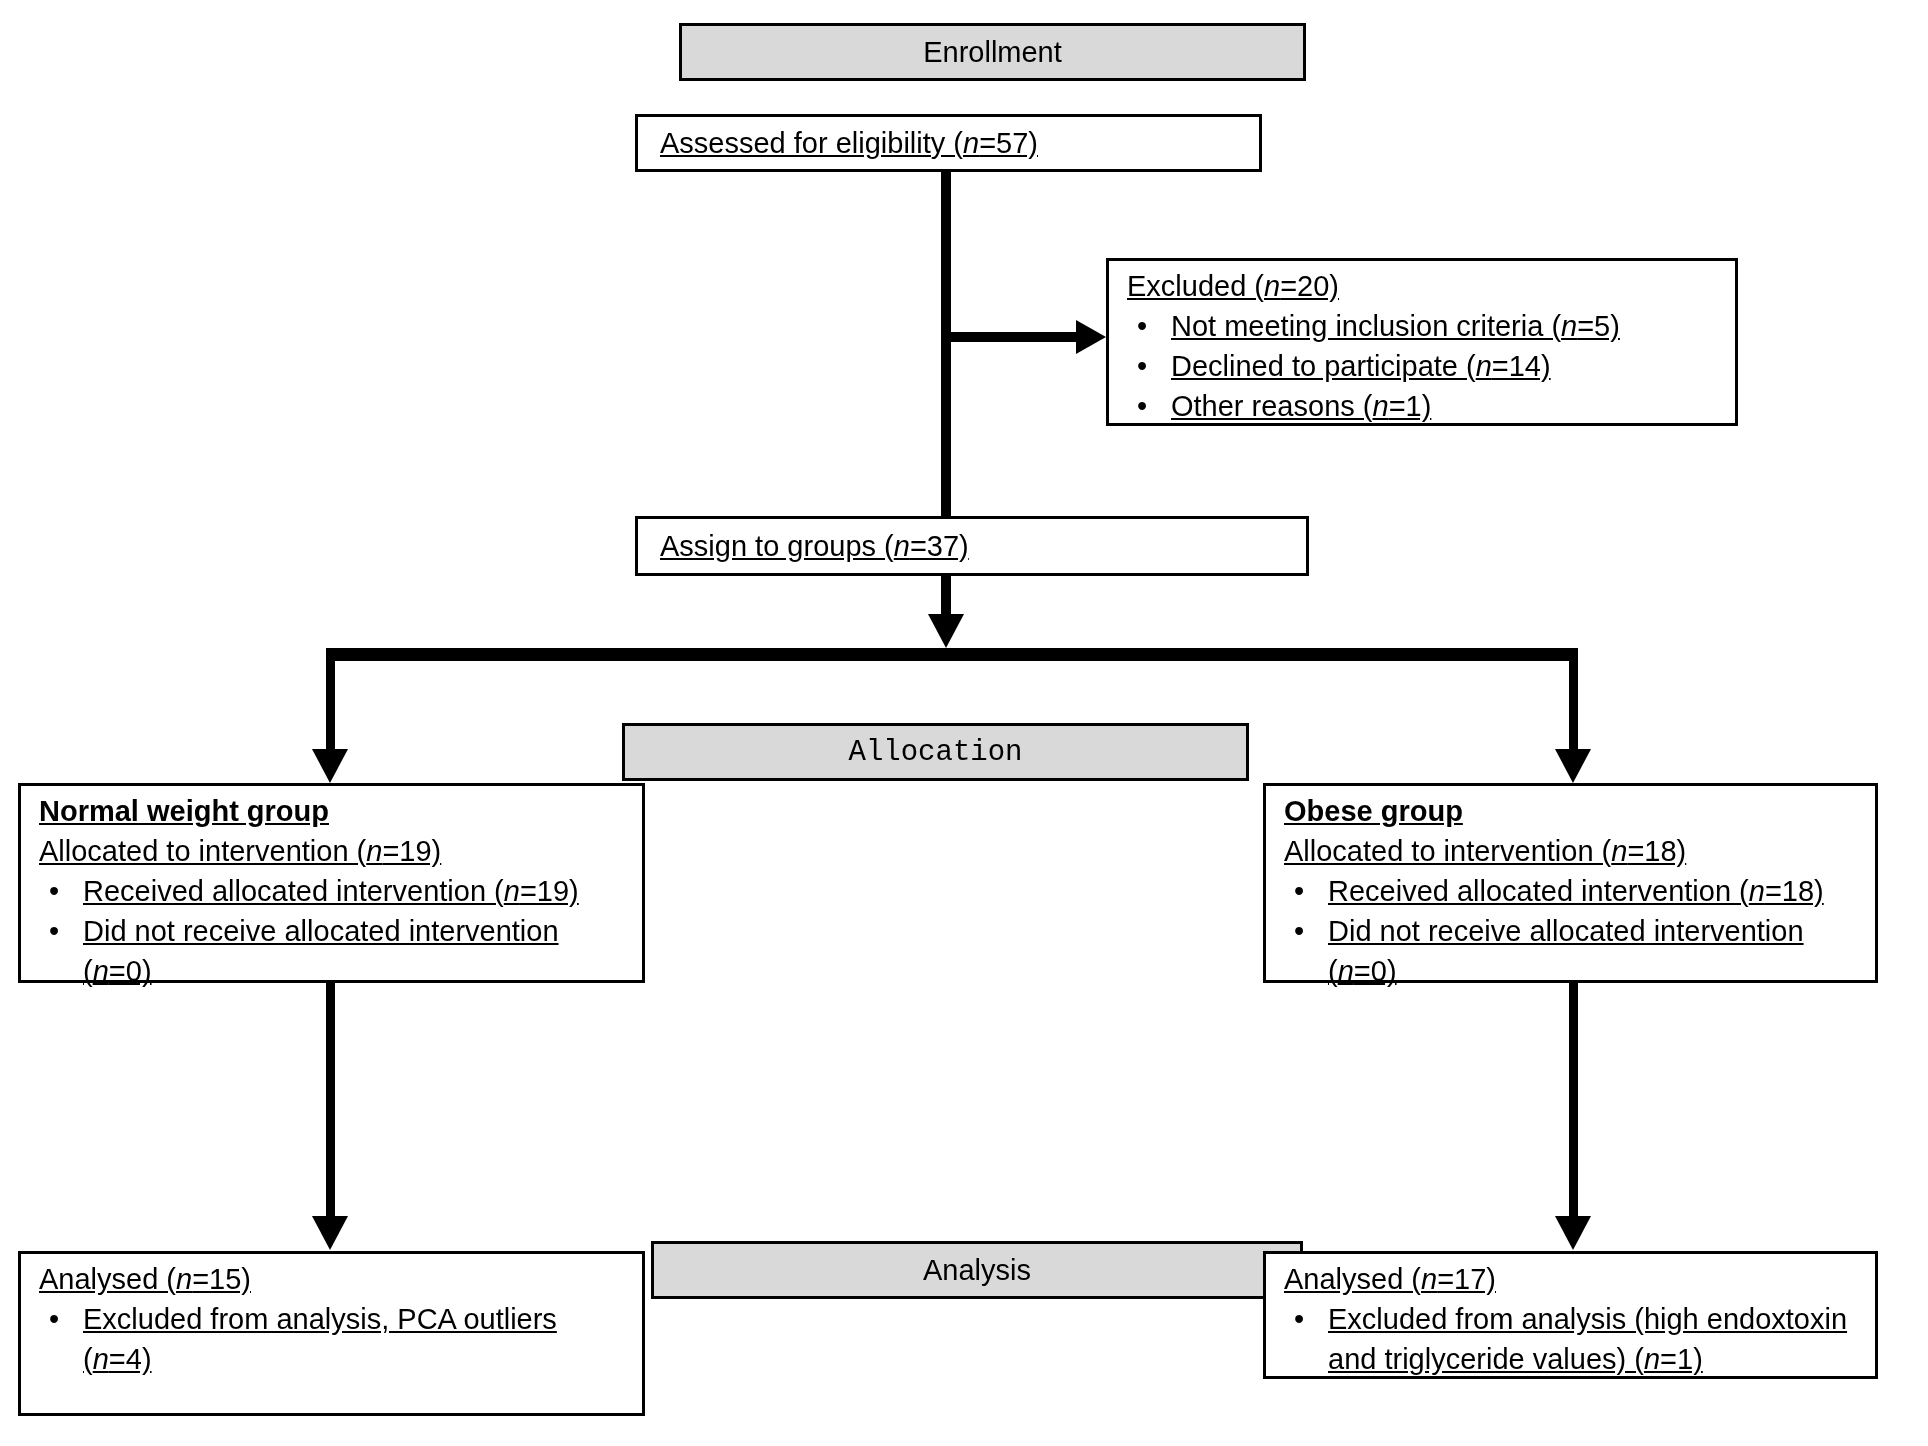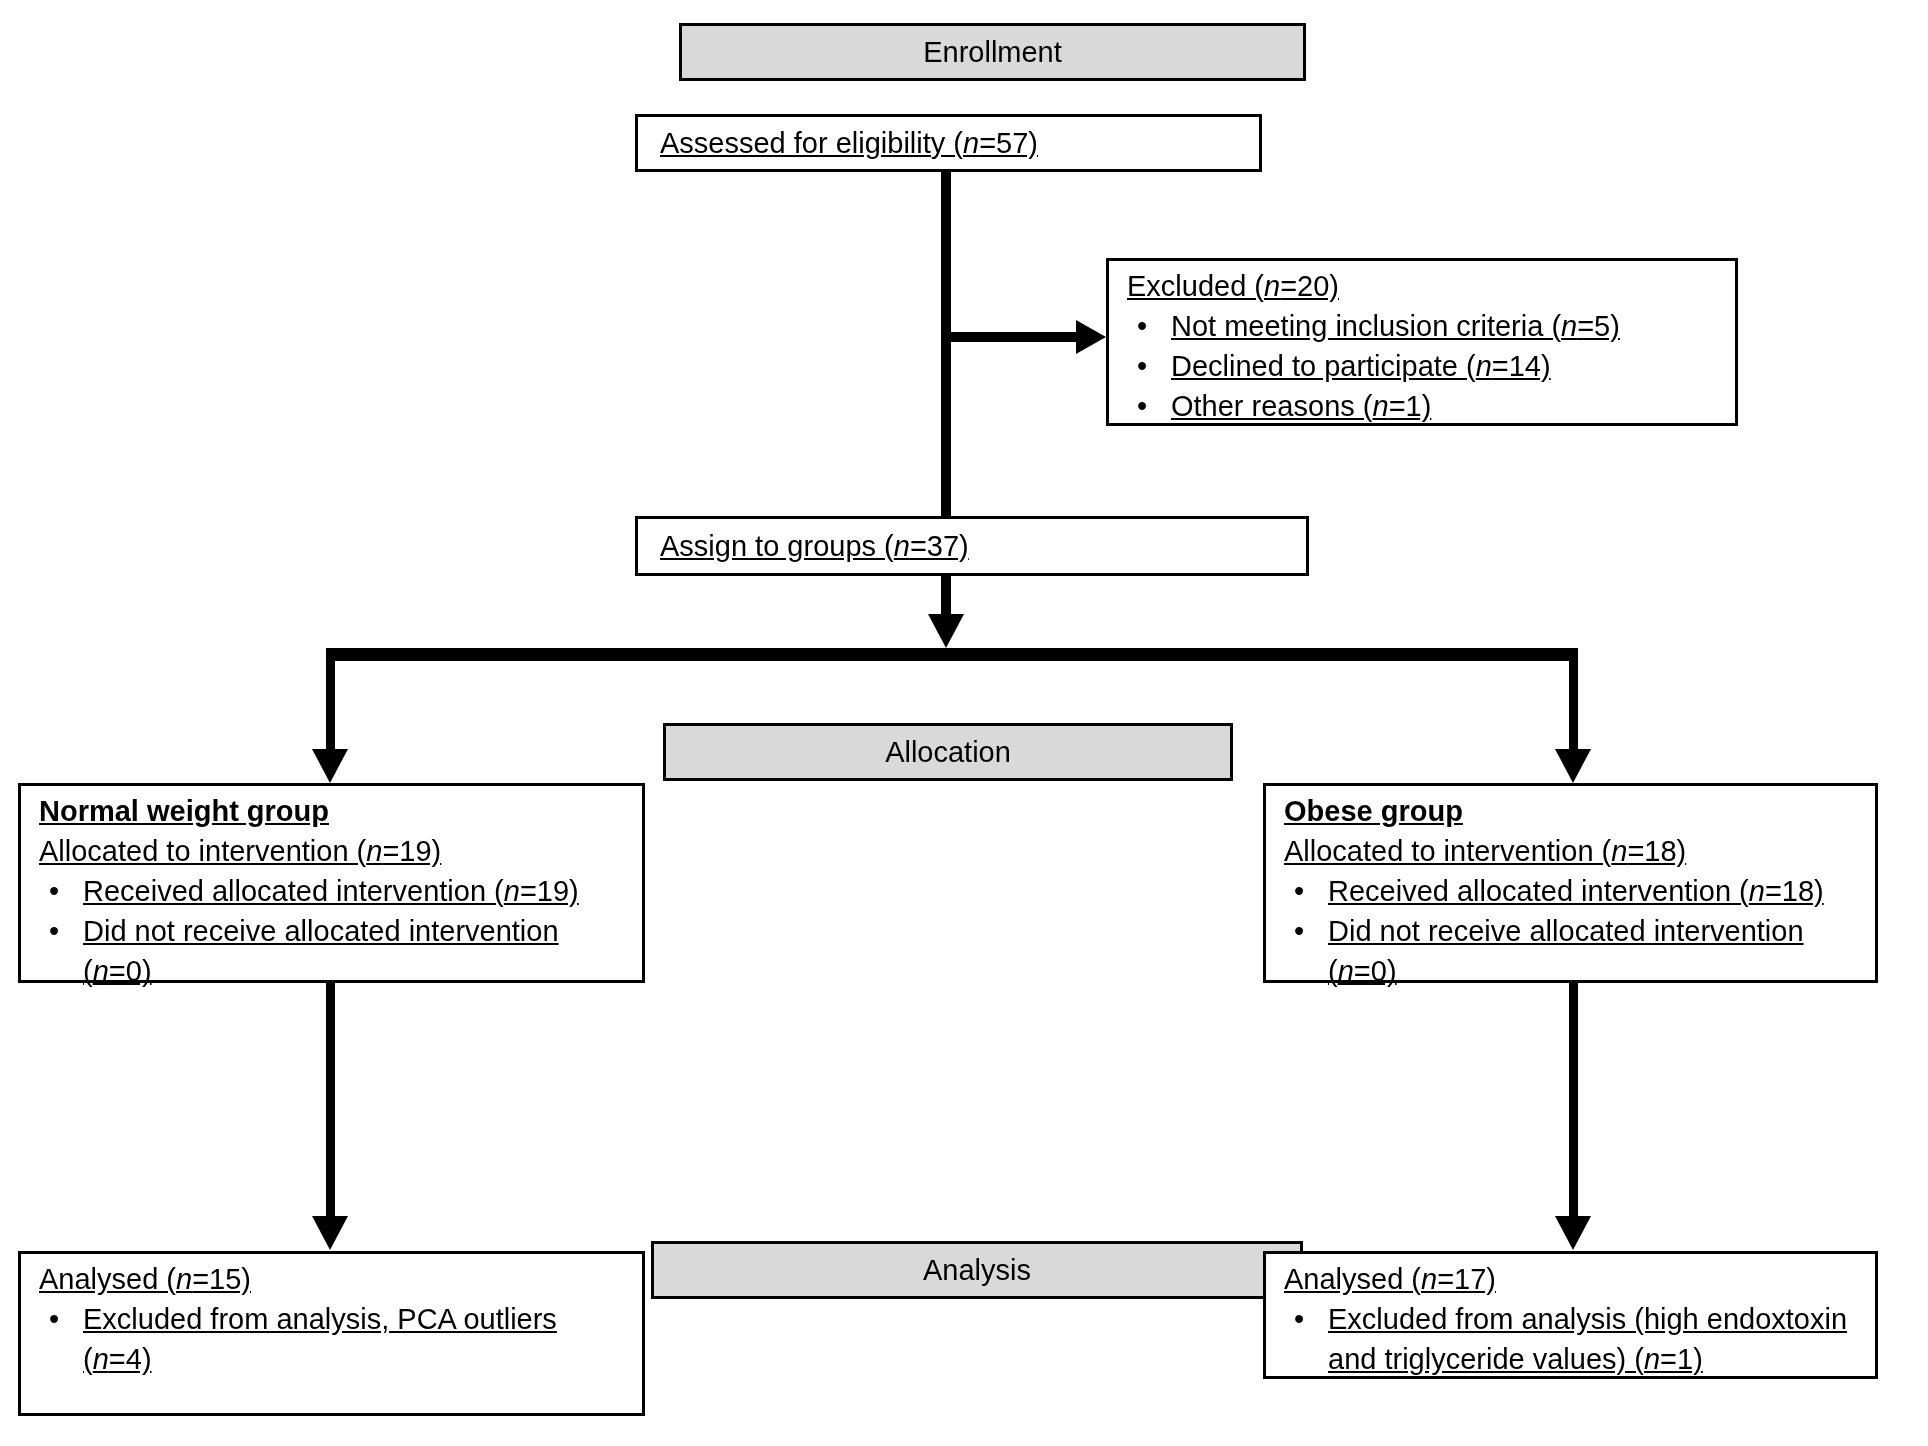--- a/index.html
+++ b/index.html
@@ -105,21 +105,21 @@
   <div class="arrow-down" style="left:928px; top:614px;"></div>
 
   <div class="hline" style="left:326px; top:648px; width:1252px; height:13px;"></div>
 
   <div class="vline" style="left:326px; top:655px; width:9px; height:95px;"></div>
   <div class="arrow-down" style="left:312px; top:749px;"></div>
 
   <div class="vline" style="left:1569px; top:655px; width:9px; height:95px;"></div>
   <div class="arrow-down" style="left:1555px; top:749px;"></div>
 
-  <div class="header-box" style="left:663px; top:723px; width:570px; height:58px;">
+  <div class="header-box" style="left:622px; top:723px; width:627px; height:58px;font-family:Liberation Mono, monospace;">
     <span>Allocation</span>
   </div>
 
   <div class="box multi" style="left:18px; top:783px; width:627px; height:200px;">
     <div class="title-bold">Normal weight group</div>
     <div><span>Allocated to intervention (</span><span class="it">n</span><span>=19)</span></div>
     <ul class="flow-list">
       <li><span class="bullet-glyph">•</span><span>Received allocated intervention (</span><span class="it">n</span><span>=19)</span></li>
       <li><span class="bullet-glyph">•</span><span>Did not receive allocated intervention (</span><span class="it">n</span><span>=0)</span></li>
     </ul>

